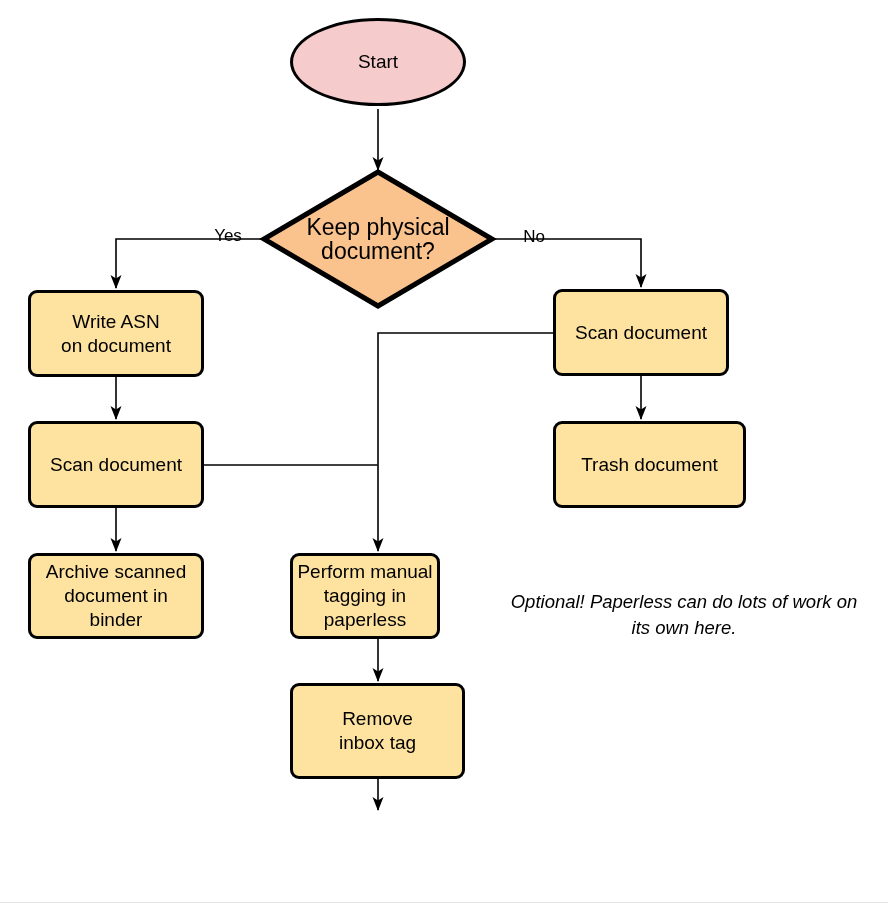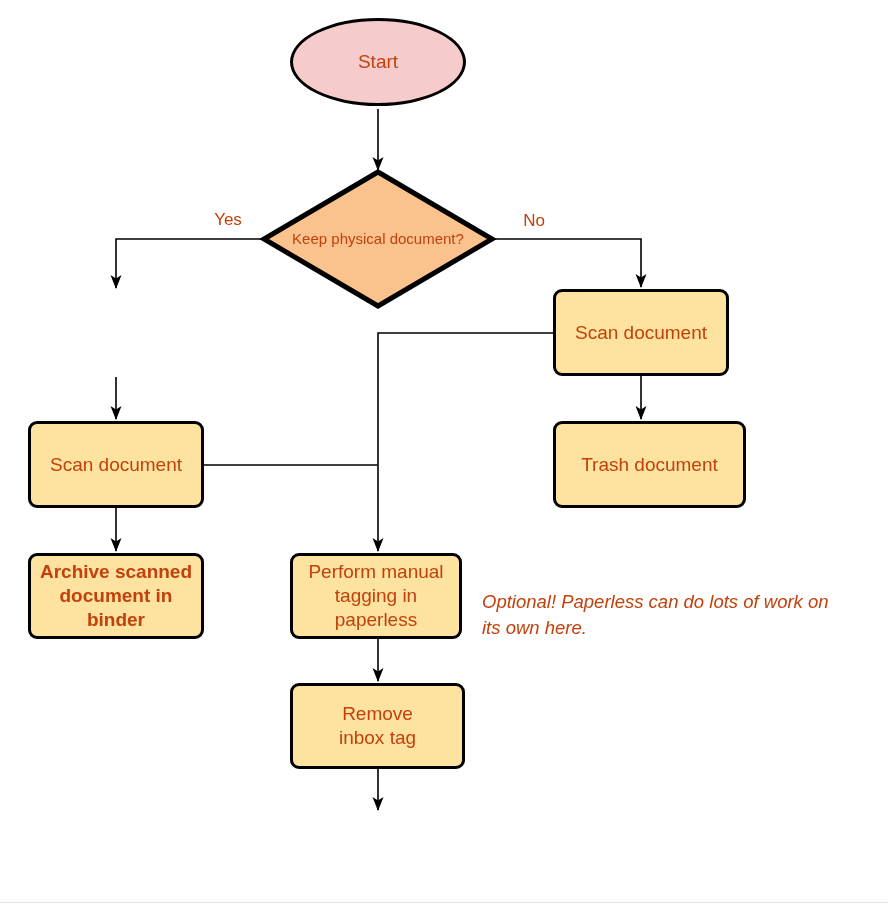--- a/index.html
+++ b/index.html
@@ -3,21 +3,21 @@
 <meta charset="utf-8">
 <style>
   html, body { margin: 0; padding: 0; background: #ffffff; }
   .canvas {
     position: relative;
     width: 888px;
     height: 907px;
     background: #ffffff;
     overflow: hidden;
     font-family: "Liberation Sans", sans-serif;
-    color: #c2410c;
+    color: #000000;
   }
   .wires {
     position: absolute;
     left: 0; top: 0;
     width: 888px; height: 907px;
   }
   .wires path.conn {
     fill: none;
     stroke: #000;
     stroke-width: 1.6;
@@ -36,35 +36,37 @@
     line-height: 24px;
   }
   .node .lbl { white-space: pre-line; }
   .terminator { border-radius: 50%; background: #f6cbcb; }
   .decision-label {
     position: absolute;
     display: flex;
     align-items: center;
     justify-content: center;
     text-align: center;
-    font-size: 15px;
+    font-size: 23px;
     line-height: 24px;
   }
   .edge-label {
     position: absolute;
     font-size: 17px;
     line-height: 18px;
     text-align: center;
+    margin-top: 16px;
   }
   .annotation {
     position: absolute;
     font-style: italic;
     font-size: 18.5px;
     line-height: 26px;
     white-space: pre-line;
+    text-align: center;
   }
   .footer-line {
     position: absolute;
     left: 0;
     top: 902px;
     width: 888px;
     height: 1px;
   }
 </style>
 </head>
@@ -99,49 +101,53 @@
   </div>
 
   <div class="decision-label" style="left:278px; top:215px; width:200px; height:48px;">
     <span class="lbl">Keep physical
 document?</span>
   </div>
 
   <div class="edge-label" style="left:204px; top:211px; width:48px;">Yes</div>
   <div class="edge-label" style="left:497px; top:212px; width:48px;text-align:right;">No</div>
 
+  <div class="node" style="left: 28px; top: 290px; width: 176px; height: 87px; background-color: rgb(253, 226, 160);">
+    <span class="lbl">Write ASN
+on document</span>
+  </div>
 
   <div class="node" style="left: 28px; top: 421px; width: 176px; height: 87px; background-color: rgb(253, 226, 160);">
     <span class="lbl">Scan document</span>
   </div>
 
-  <div class="node" style="left: 28px; top: 553px; width: 176px; height: 86px; background-color: rgb(253, 226, 160); font-weight: bold;">
+  <div class="node" style="left: 28px; top: 553px; width: 176px; height: 86px; background-color: rgb(253, 226, 160);">
     <span class="lbl">Archive scanned
 document in
 binder</span>
   </div>
 
   <div class="node" style="left: 553px; top: 289px; width: 176px; height: 87px; background-color: rgb(253, 226, 160);">
     <span class="lbl">Scan document</span>
   </div>
 
   <div class="node" style="left: 553px; top: 421px; width: 193px; height: 87px; background-color: rgb(253, 226, 160);">
     <span class="lbl">Trash document</span>
   </div>
 
-  <div class="node" style="left: 290px; top: 553px; width: 172px; height: 86px; background-color: rgb(253, 226, 160);">
+  <div class="node" style="left: 290px; top: 553px; width: 150px; height: 86px; background-color: rgb(253, 226, 160);">
     <span class="lbl">Perform manual
 tagging in
 paperless</span>
   </div>
 
   <div class="annotation" style="left:482px; top:589px; width:404px;">Optional! Paperless can do lots of work on
 its own here.</div>
 
-  <div class="node" style="left: 290px; top: 683px; width: 175px; height: 86px; background-color: rgb(253, 226, 160);">
+  <div class="node" style="left: 290px; top: 683px; width: 175px; height: 96px; background-color: rgb(253, 226, 160);">
     <span class="lbl">Remove
 inbox tag</span>
   </div>
 
 
   <div class="footer-line" style="background-color: rgb(228, 228, 228);"></div>
 
 </div>
 
 </body></html>

